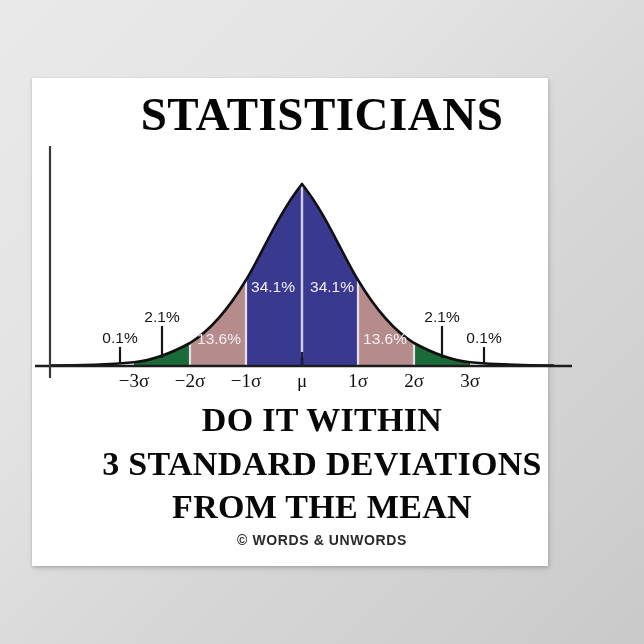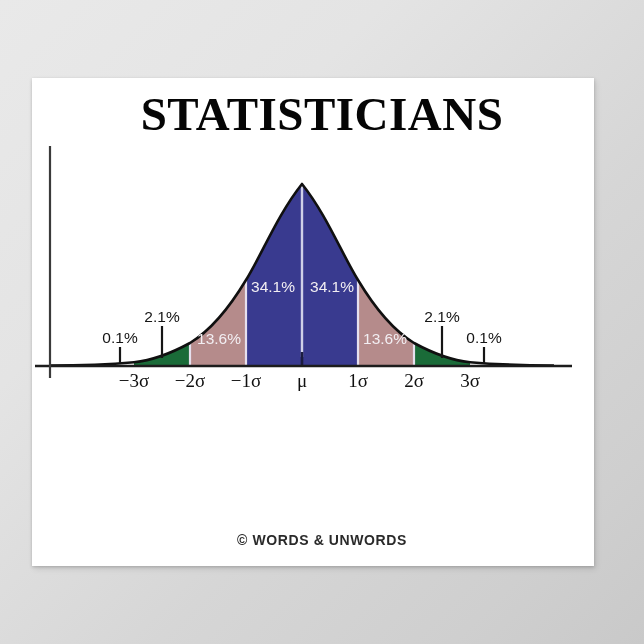--- a/index.html
+++ b/index.html
@@ -20,21 +20,21 @@
     height: 644px;
     background:
       linear-gradient(135deg, #e9e9e9 0%, #e4e4e4 30%, #d6d6d6 62%, #cfcfcf 85%, #c9c9c9 100%);
   }
 
   
   #poster {
     position: absolute;
     left: 32px;
     top: 78px;
-    width: 562px;
+    width: 516px;
     height: 488px;
     background: #ffffff;
     box-shadow: 0 1px 3px rgba(0,0,0,0.18), 2px 3px 6px rgba(0,0,0,0.10);
   }
 
   
   #headline {
     position: absolute;
     left: 0;
     top: 13px;
@@ -189,17 +189,22 @@
           <text x="214" y="243" text-anchor="middle">−1σ</text>
           <text x="270" y="243" text-anchor="middle">μ</text>
           <text x="326" y="243" text-anchor="middle">1σ</text>
           <text x="382" y="243" text-anchor="middle">2σ</text>
           <text x="438" y="243" text-anchor="middle">3σ</text>
         </g>
 
       </svg>
     </div>
 
+    <div id="tagline">
+      <span class="tline">DO IT WITHIN</span>
+      <span class="tline">3 STANDARD DEVIATIONS</span>
+      <span class="tline">FROM THE MEAN</span>
+    </div>
 
     <div id="credit">© WORDS &amp; UNWORDS</div>
 
   </div>
 </div>
 
 </body></html>

